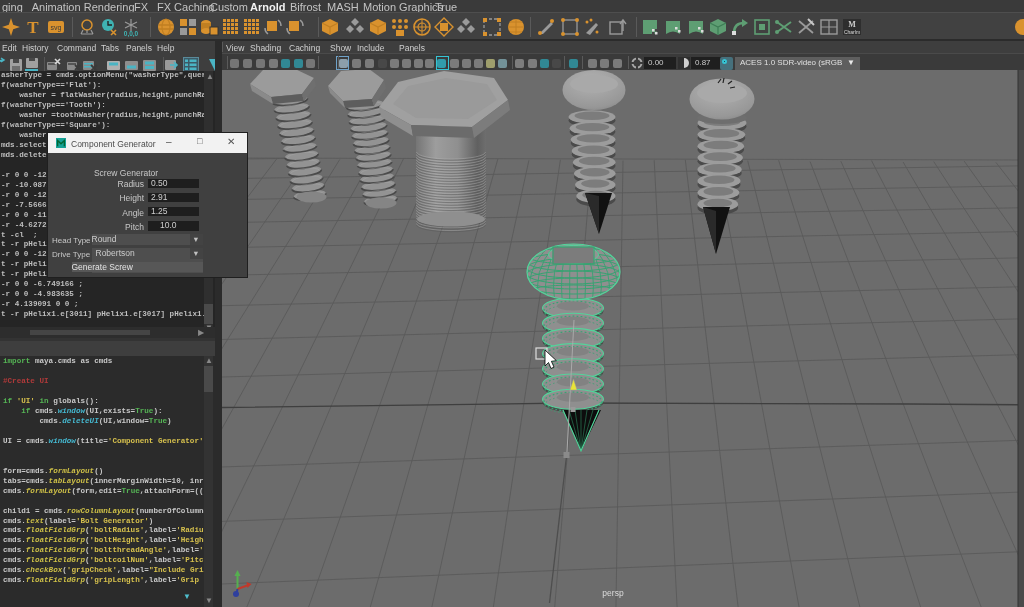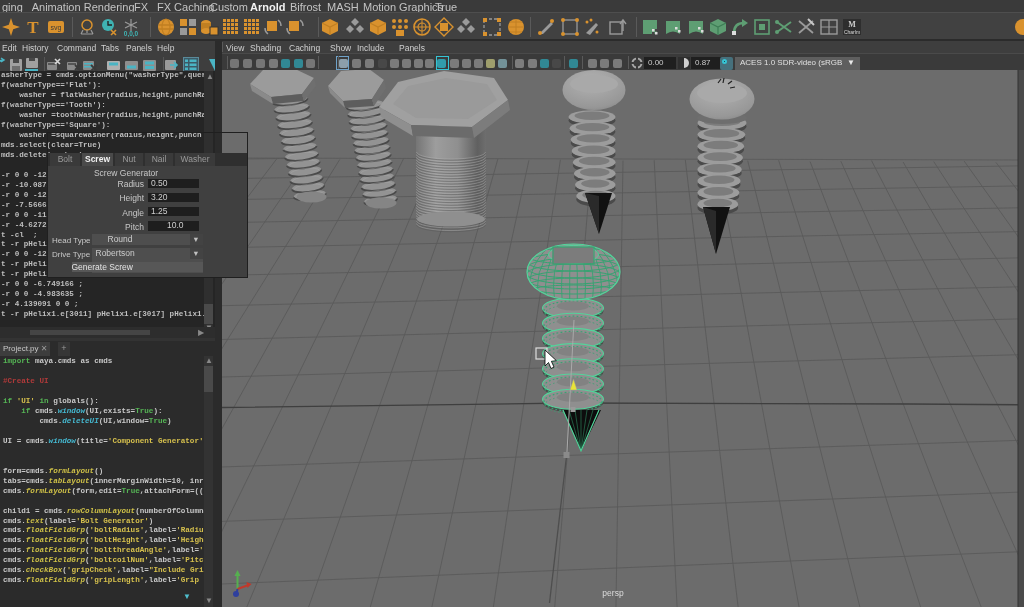--- a/index.html
+++ b/index.html
@@ -332,24 +332,20 @@
   <div style="position:absolute;left:204px;top:0;width:9px;height:256px;background:#2f2f2f"></div>
   <div style="position:absolute;right:1px;top:1px;color:#888;font-size:8px">▲</div>
   <div style="position:absolute;left:204px;top:233px;width:9px;height:20px;background:#4a4a4a"></div>
   <div style="position:absolute;left:205px;top:252px;color:#888;font-size:8px">▼</div>
 </div>
 <div style="position:absolute;left:0;top:286px;width:215px;height:11px;background:#2d2d2d">
   <div style="position:absolute;left:198px;top:1px;color:#888;font-size:8px">▶</div>
   <div style="position:absolute;left:30px;top:3px;width:120px;height:5px;background:#454545"></div>
 </div>
 <div style="position:absolute;left:0;top:297px;width:217px;height:3px;background:#333"></div>
-<div style="position:absolute;left:0;top:300px;width:215px;height:15px;background:#2b2b2b">
-  <div style="position:absolute;left:0;top:1px;width:50px;height:14px;background:#3d3d3d;color:#c8c8c8;font-size:8px;padding-left:3px;line-height:14px">Project.py <span style="color:#999">✕</span></div>
-  <div style="position:absolute;left:58px;top:1px;width:12px;height:14px;background:#363636;color:#999;text-align:center;line-height:13px;font-size:9px">+</div>
-</div>
 <div style="position:absolute;left:0;top:315px;width:215px;height:251px;background:#2b2b2b">
   <div class="mono" style="position:absolute;left:3px;top:1px;color:#c8c8c8"><span style="color:#55b555">import</span> maya.cmds as cmds<br><br><span style="color:#b03a3a">#Create UI</span><br><br><span style="color:#55b555">if</span> <span style="color:#d6c04d">'UI'</span> <span style="color:#55b555">in</span> globals():<br>&nbsp;&nbsp;&nbsp;&nbsp;<span style="color:#55b555">if</span> cmds.<span style="color:#45b8d0;font-style:italic">window</span>(UI,exists=<span style="color:#55b555">True</span>):<br>&nbsp;&nbsp;&nbsp;&nbsp;&nbsp;&nbsp;&nbsp;&nbsp;cmds.<span style="color:#45b8d0;font-style:italic">deleteUI</span>(UI,window=<span style="color:#55b555">True</span>)<br><br>UI = cmds.<span style="color:#45b8d0;font-style:italic">window</span>(title=<span style="color:#d6c04d">'Component Generator'</span><br><br><br>form=cmds.<span style="color:#cdbf47;font-style:italic">formLayout</span>()<br>tabs=cmds.<span style="color:#cdbf47;font-style:italic">tabLayout</span>(innerMarginWidth=10, inr<br>cmds.<span style="color:#cdbf47;font-style:italic">formLayout</span>(form,edit=<span style="color:#55b555">True</span>,attachForm=((<br><br>child1 = cmds.<span style="color:#cdbf47;font-style:italic">rowColumnLayout</span>(numberOfColumn<br>cmds.<span style="color:#cdbf47;font-style:italic">text</span>(label=<span style="color:#d6c04d">'Bolt Generator'</span>)<br>cmds.<span style="color:#cdbf47;font-style:italic">floatFieldGrp</span>(<span style="color:#d6c04d">'boltRadius'</span>,label=<span style="color:#d6c04d">'Radiu</span><br>cmds.<span style="color:#cdbf47;font-style:italic">floatFieldGrp</span>(<span style="color:#d6c04d">'boltHeight'</span>,label=<span style="color:#d6c04d">'Heigh</span><br>cmds.<span style="color:#cdbf47;font-style:italic">floatFieldGrp</span>(<span style="color:#d6c04d">'boltthreadAngle'</span>,label=<span style="color:#d6c04d">'</span><br>cmds.<span style="color:#cdbf47;font-style:italic">floatFieldGrp</span>(<span style="color:#d6c04d">'boltcoilNum'</span>,label=<span style="color:#d6c04d">'Pitc</span><br>cmds.<span style="color:#cdbf47;font-style:italic">checkBox</span>(<span style="color:#d6c04d">'gripCheck'</span>,label=<span style="color:#d6c04d">"Include Gri</span><br>cmds.<span style="color:#cdbf47;font-style:italic">floatFieldGrp</span>(<span style="color:#d6c04d">'gripLength'</span>,label=<span style="color:#d6c04d">'Grip</span></div>
   <div style="position:absolute;left:204px;top:0;width:9px;height:251px;background:#333">
     <div style="position:absolute;left:1px;top:0px;color:#888;font-size:8px">▲</div>
     <div style="position:absolute;left:0px;top:10px;width:9px;height:26px;background:#4a4a4a"></div>
     <div style="position:absolute;left:1px;top:240px;color:#888;font-size:8px">▼</div>
   </div>
   <div style="position:absolute;left:183px;top:236px;color:#4fc0cf;font-size:8px">▼</div>
 </div>
 </div>
@@ -834,38 +830,41 @@
         <path d="M 24.5 512 L 29.5 514 L 25.5 518 Z" fill="#c0392b"></path>
         <line x1="15.5" y1="519" x2="14.5" y2="524" stroke="#2e3f9e"></line>
         <circle cx="14.0" cy="524" r="3" fill="#2e3f9e"></circle>
       </g>
       <text x="391" y="526" text-anchor="middle" font-size="8.5" fill="#dcdcdc" font-family="Liberation Sans, sans-serif">persp</text>
 <rect x="796" y="0" width="6" height="537" fill="#4a4a4a"></rect>
 <line x1="796" y1="0" x2="796" y2="537" stroke="#333" stroke-width="1"></line>
 </svg>
 </div>
 <div style="position:absolute;left:48px;top:133px;width:199px;height:144px;font-family:'Liberation Sans',sans-serif;font-size:8.5px;box-shadow:0 0 0 1px #1f1f1f">
+<div style="position:absolute;left:0;top:0;width:199px;height:20px;background:#f2f2f2">
+<svg style="position:absolute;left:8px;top:5px" width="10" height="10" viewBox="0 0 12 12">
+        <rect width="12" height="12" fill="#15a195"></rect>
+        <path d="M2 10 V3 L6 7 L10 3 V10" stroke="#063" stroke-width="1.6" fill="none"></path>
+      </svg>
+<span style="position:absolute;left:23px;top:6px;color:#4a4a4a;font-size:8.5px">Component Generator</span>
+<span style="position:absolute;left:118px;top:3px;color:#555;font-size:10px">–</span>
+<span style="position:absolute;left:149px;top:3px;color:#555;font-size:9px">□</span>
+<span style="position:absolute;left:179px;top:3px;color:#555;font-size:10px">✕</span>
+</div>
 <div style="position:absolute;left:0;top:20px;width:199px;height:124px;background:#404040">
-<div style="position:absolute;left:0;top:0;width:199px;height:13px;background:#2f2f2f;color:#9a9a9a">
-<div style="position:absolute;left:2px;top:0;width:30px;height:13px;background:#3a3a3a;text-align:center;line-height:13px">Bolt</div>
-<div style="position:absolute;left:34px;top:0;width:31px;height:13px;background:#4a4a4a;color:#f0f0f0;text-align:center;line-height:13px;font-weight:bold">Screw</div>
-<div style="position:absolute;left:67px;top:0;width:28px;height:13px;background:#3a3a3a;text-align:center;line-height:13px">Nut</div>
-<div style="position:absolute;left:97px;top:0;width:28px;height:13px;background:#3a3a3a;text-align:center;line-height:13px">Nail</div>
-<div style="position:absolute;left:127px;top:0;width:40px;height:13px;background:#3a3a3a;text-align:center;line-height:13px">Washer</div>
-</div>
 <div style="position:absolute;left:0;top:13px;width:199px;height:111px;color:#c8c8c8">
 <div style="position:absolute;left:28px;top:2px;width:100px;text-align:center">Screw Generator</div>
 <div style="position:absolute;left:8px;top:13.2px;width:88px;height:10px;text-align:right;line-height:10px">Radius</div>
         <div style="position:absolute;left:100px;top:12.5px;width:51px;height:9.5px;background:#1e1e1e;color:#cfcfcf;line-height:9.5px;padding-left:3px">0.50</div>
         <div style="position:absolute;left:8px;top:27.4px;width:88px;height:10px;text-align:right;line-height:10px">Height</div>
-        <div style="position:absolute;left:100px;top:26.7px;width:51px;height:9.5px;background:#1e1e1e;color:#cfcfcf;line-height:9.5px;padding-left:3px">3.20</div>
+        <div style="position:absolute;left:100px;top:26.7px;width:51px;height:9.5px;background:#1e1e1e;color:#cfcfcf;line-height:9.5px;padding-left:3px">2.91</div>
         <div style="position:absolute;left:8px;top:41.6px;width:88px;height:10px;text-align:right;line-height:10px">Angle</div>
         <div style="position:absolute;left:100px;top:40.9px;width:51px;height:9.5px;background:#1e1e1e;color:#cfcfcf;line-height:9.5px;padding-left:3px">1.25</div>
         <div style="position:absolute;left:8px;top:55.8px;width:88px;height:10px;text-align:right;line-height:10px">Pitch</div>
-        <div style="position:absolute;left:100px;top:55.099999999999994px;width:51px;height:9.5px;background:#1e1e1e;color:#cfcfcf;line-height:9.5px;padding-left:19px">10.0</div>
-<div style="position:absolute;left:43.5px;top:68.3px;width:111px;height:10.5px;background:#4e4e4e;line-height:10.5px;color:#ccc"><span style="padding-left:16px">Round</span><span style="position:absolute;right:0;width:13px;height:10.5px;background:#434343;text-align:center;color:#c0c0c0">▾</span></div>
+        <div style="position:absolute;left:100px;top:55.099999999999994px;width:51px;height:9.5px;background:#1e1e1e;color:#cfcfcf;line-height:9.5px;padding-left:12px">10.0</div>
+<div style="position:absolute;left:43.5px;top:68.3px;width:111px;height:10.5px;background:#4e4e4e;line-height:10.5px;color:#ccc"><span style="padding-left:0">Round</span><span style="position:absolute;right:0;width:13px;height:10.5px;background:#434343;text-align:center;color:#c0c0c0">▾</span></div>
 <div style="position:absolute;left:43.5px;top:82.0px;width:111px;height:25px;background:#4e4e4e;line-height:10.5px;color:#ccc"><span style="padding-left:4px">Robertson</span><span style="position:absolute;right:0;width:13px;height:10.5px;background:#434343;text-align:center;color:#c0c0c0">▾</span></div>
 <div style="position:absolute;left:23.5px;top:2px;"></div>
 <div style="position:absolute;left:4px;top:69.5px;line-height:10px;font-size:8px">Head Type</div>
 <div style="position:absolute;left:4px;top:83.5px;line-height:10px;font-size:8px">Drive Type</div>
 <div style="position:absolute;left:23.5px;top:95.8px;width:131px;height:10.4px;background:#575757;color:#e4e4e4;text-align:left;line-height:10.4px">Generate Screw</div>
 </div>
 </div>
 </div>
 </body></html>

